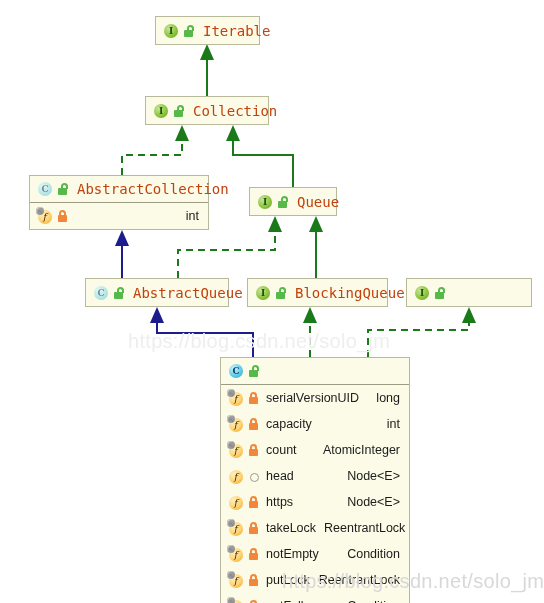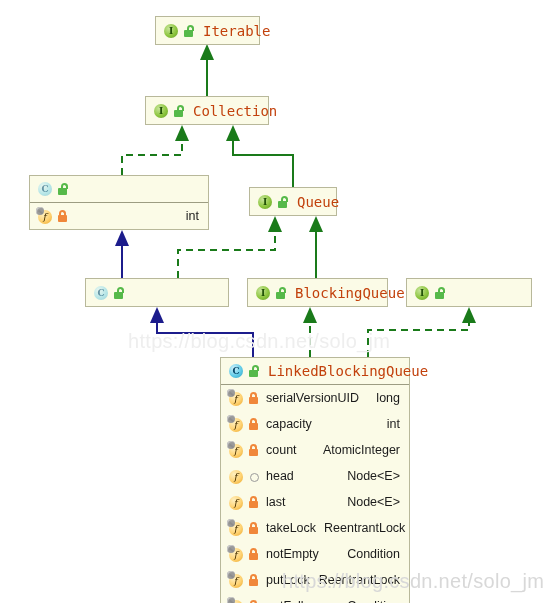--- a/index.html
+++ b/index.html
@@ -306,20 +306,21 @@
   <div class="node has-members" style="left:29px; top:175px; width:180px;">
     <div class="hdr">
       <span class="ico ico-class abstract">
         <span class="disc"></span>
           <span class="glyph">C</span>
       </span>
       <span class="ico-lock pub">
         <span class="shackle"></span>
           <span class="body"></span>
       </span>
+      <span class="title">AbstractCollection</span>
     </div>
     <div class="members">
       <div class="member">
         <span class="ico ico-field">
           <span class="disc"></span>
             <span class="glyph">f</span>
             <span class="gear"></span>
         </span>
         <span class="ico-lock priv">
           <span class="shackle"></span>
@@ -347,20 +348,21 @@
   <div class="node" style="left:85px; top:278px; width:144px;">
     <div class="hdr">
       <span class="ico ico-class abstract">
         <span class="disc"></span>
           <span class="glyph">C</span>
       </span>
       <span class="ico-lock pub">
         <span class="shackle"></span>
           <span class="body"></span>
       </span>
+      <span class="title">AbstractQueue</span>
     </div>
   </div>
 
   <div class="node" style="left:247px; top:278px; width:141px;">
     <div class="hdr">
       <span class="ico ico-iface">
         <span class="disc"></span>
           <span class="glyph">I</span>
       </span>
       <span class="ico-lock pub">
@@ -387,21 +389,20 @@
   <div class="node has-members" style="left:220px; top:357px; width:190px;">
     <div class="hdr">
       <span class="ico ico-class">
         <span class="disc"></span>
           <span class="glyph">C</span>
       </span>
       <span class="ico-lock pub">
         <span class="shackle"></span>
           <span class="body"></span>
       </span>
-      <span class="title">LinkedBlockingQueue</span>
     </div>
     <div class="members">
 
       <div class="member">
         <span class="ico ico-field">
           <span class="disc"></span>
             <span class="glyph">f</span>
             <span class="gear"></span>
         </span>
         <span class="ico-lock priv">
@@ -454,21 +455,21 @@
 
       <div class="member">
         <span class="ico ico-field">
           <span class="disc"></span>
             <span class="glyph">f</span>
         </span>
         <span class="ico-lock priv">
           <span class="shackle"></span>
             <span class="body"></span>
         </span>
-        <span class="mname">last</span>
+        <span class="mname">https</span>
         <span class="mtype">Node&lt;E&gt;</span>
       </div>
 
       <div class="member">
         <span class="ico ico-field">
           <span class="disc"></span>
             <span class="glyph">f</span>
             <span class="gear"></span>
         </span>
         <span class="ico-lock priv">

